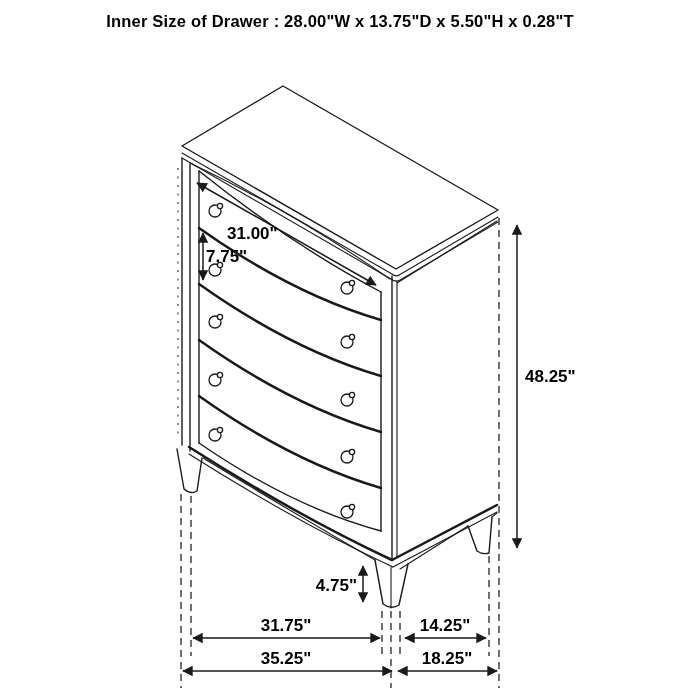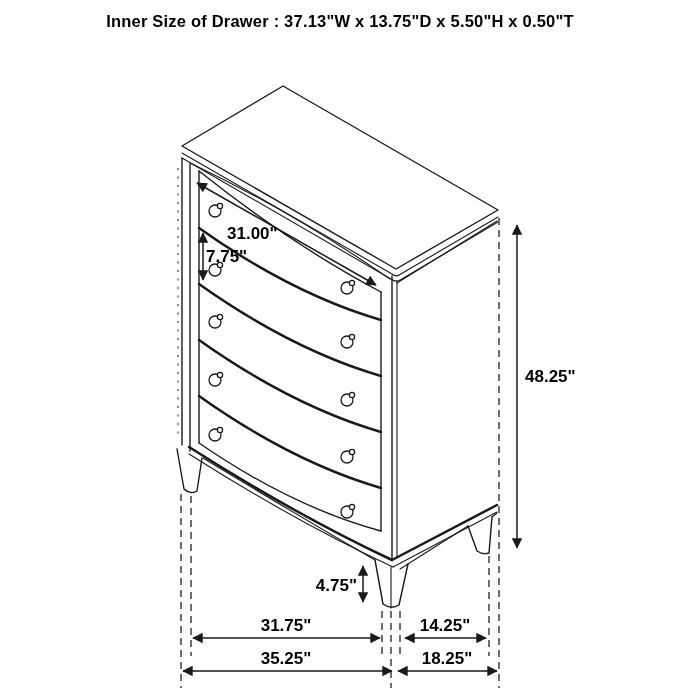--- a/index.html
+++ b/index.html
@@ -12,21 +12,21 @@
   .dash{stroke:#1a1a1a;fill:none;stroke-width:1.25;stroke-dasharray:7 5;}
   .hatch{stroke:#1a1a1a;fill:none;stroke-width:1;stroke-dasharray:2 6.5;}
   .dim{stroke:#1a1a1a;fill:none;stroke-width:1.5;}
   .dimtxt{font-family:"Liberation Sans",sans-serif;font-size:17px;font-weight:bold;fill:#000;}
   .knob{stroke:#1a1a1a;stroke-width:1.3;fill:#ffffff;}
 </style>
 </head>
 <body>
 
 <div class="page">
-  <div class="title">Inner Size of Drawer : 37.13"W x 13.75"D x 5.50"H x 0.50"T</div>
+  <div class="title">Inner Size of Drawer : 28.00"W x 13.75"D x 5.50"H x 0.28"T</div>
 
   <svg width="700" height="700" viewBox="0 0 700 700">
     <defs>
       <marker id="ah" viewBox="0 0 9 9" refX="8.3" refY="4.5" markerWidth="8" markerHeight="7" orient="auto-start-reverse">
         <path d="M0,0 L9,4.5 L0,9 Z" fill="#1a1a1a"></path>
       </marker>
     </defs>
 
     <g>
 

